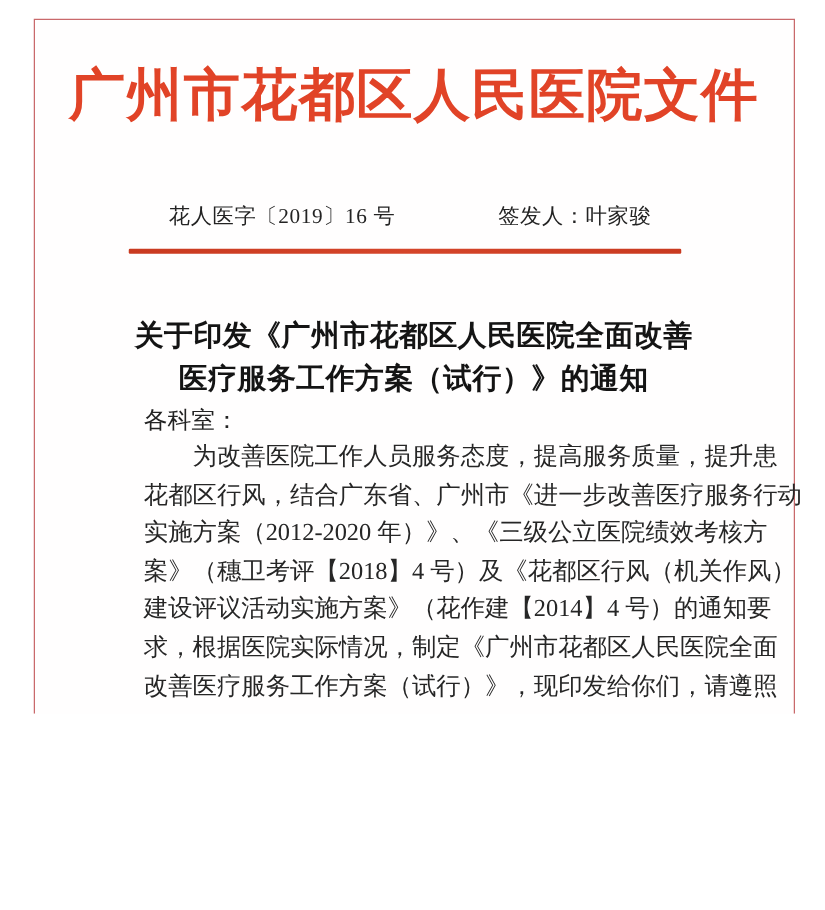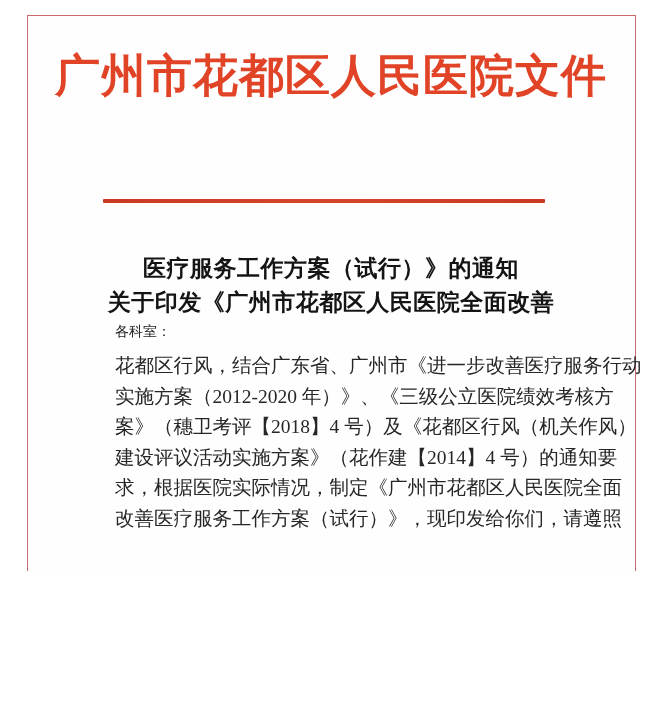--- a/index.html
+++ b/index.html
@@ -53,21 +53,21 @@
     text-align: center;
     font-size: 23px;
     font-weight: 700;
     line-height: 34px;
     color: #141414;
     letter-spacing: 0.5px;
   }
   .salutation {
     position: absolute;
     left: 115px; top: 323px;
-    font-size: 14px;
+    font-size: 19px;
     color: #232323;
   }
   .body-text {
     position: absolute;
     left: 115px; top: 351px;
     width: 431px;
     font-size: 19.5px;
     color: #262626;
   }
   .body-line {
@@ -109,31 +109,36 @@
 </style>
 </head>
 <body>
 
 <div class="canvas">
 
   <div class="page-border"></div>
 
   <div class="header-title">广州市花都区人民医院文件</div>
 
+  <div class="doc-info">
+    <span>花人医字〔2019〕16 号</span>
+    <span>签发人：叶家骏</span>
+  </div>
 
   <div class="red-rule"></div>
 
   <div class="notice-title">
+    <div>关于印发《广州市花都区人民医院全面改善</div>
     <div>医疗服务工作方案（试行）》的通知</div>
-    <div>关于印发《广州市花都区人民医院全面改善</div>
   </div>
 
   <div class="salutation">各科室：</div>
 
   <div class="body-text">
+    <div class="body-line first">为改善医院工作人员服务态度，提高服务质量，提升患</div>
     <div class="body-line">花都区行风，结合广东省、广州市《进一步改善医疗服务行动</div>
     <div class="body-line">实施方案（2012-2020 年）》、《三级公立医院绩效考核方</div>
     <div class="body-line">案》（穗卫考评【2018】4 号）及《花都区行风（机关作风）</div>
     <div class="body-line">建设评议活动实施方案》（花作建【2014】4 号）的通知要</div>
     <div class="body-line">求，根据医院实际情况，制定《广州市花都区人民医院全面</div>
     <div class="body-line">改善医疗服务工作方案（试行）》，现印发给你们，请遵照</div>
   </div>
 
   <div class="sig-org">广州市花都区人民医院</div>
   <div class="sig-date">2019 年 3 月 1 日</div>

